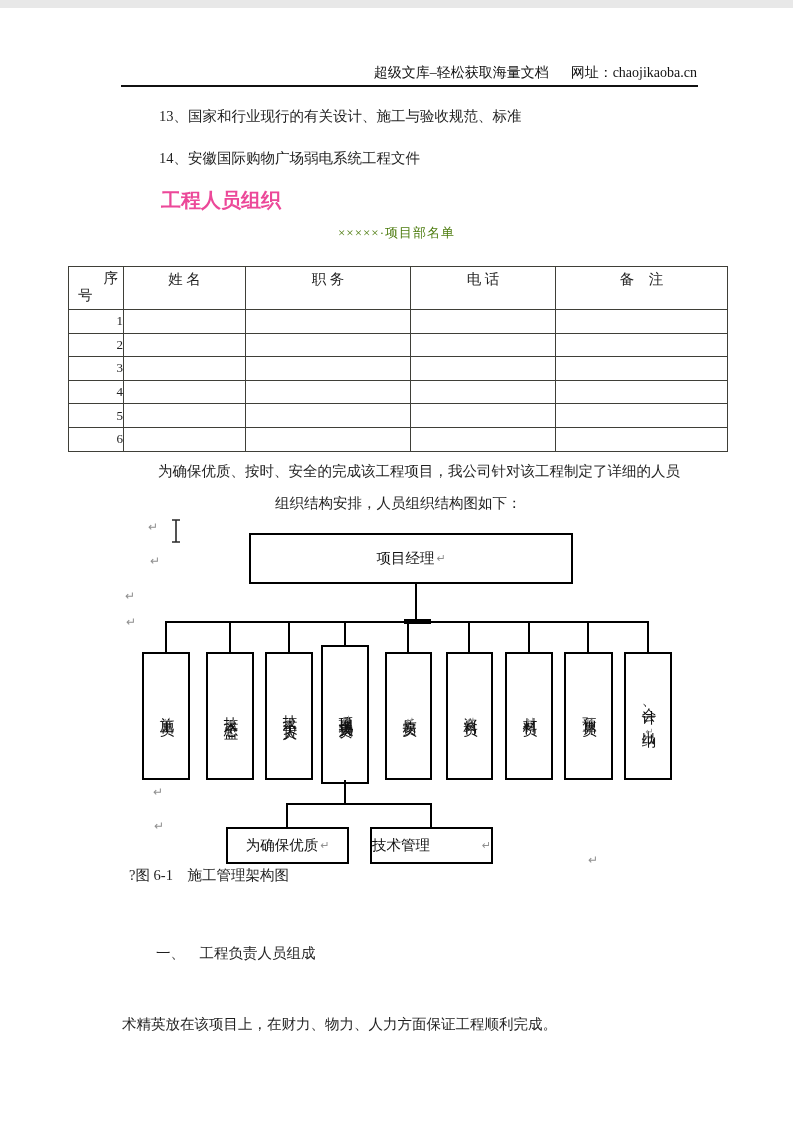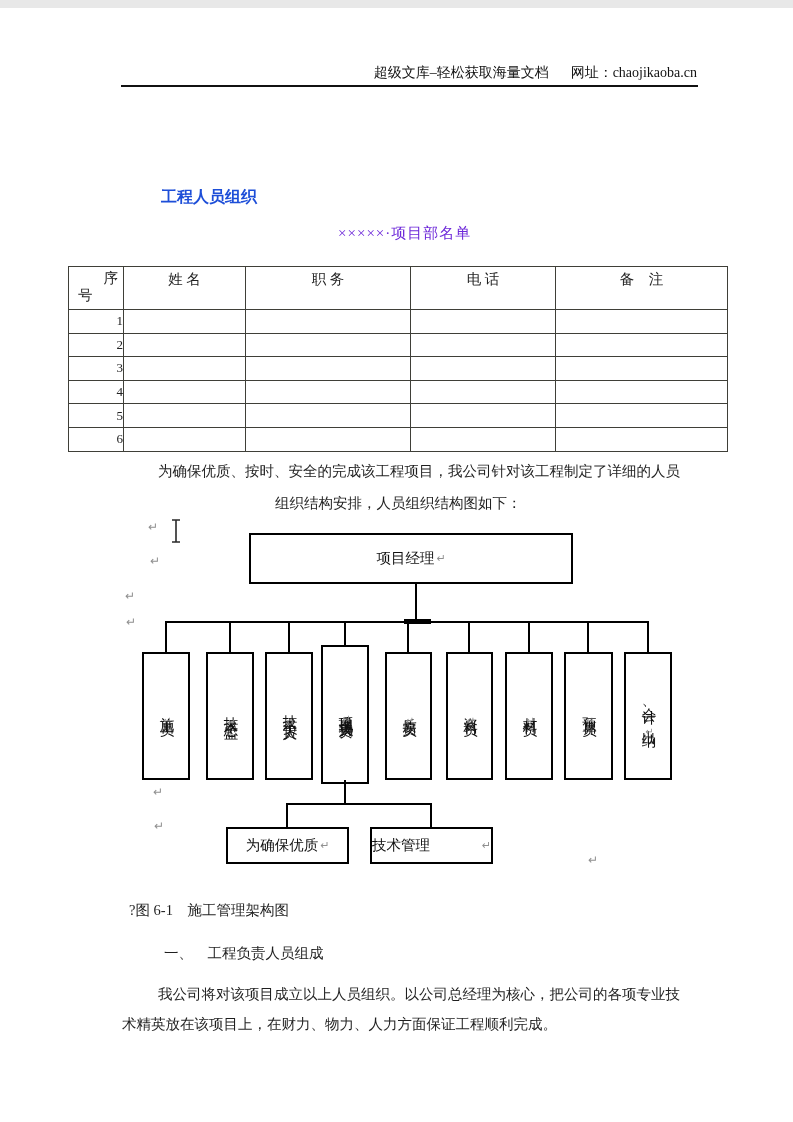--- a/index.html
+++ b/index.html
@@ -5,22 +5,22 @@
   html,body{margin:0;padding:0;background:#e8e8e8;}
   .page{
     position:relative;width:793px;height:1122px;margin:8px auto;background:#ffffff;
     font-family:Liberation Serif, serif;color:#1a1a1a;overflow:hidden;
   }
   .abs{position:absolute;white-space:nowrap;}
   .body-text{font-size:14.5px;line-height:17px;color:#1f1f1f;}
   .site-header{top:56px;left:0;width:697px;text-align:right;font-size:14px;color:#111;}
   .site-header .url{margin-left:22px;}
   .header-rule{top:77px;left:121px;width:577px;height:2px;background:#111;}
-  .section-heading{font-weight:bold;font-size:16px;color:#1d4ed8;}
-  .roster-title{font-size:15px;letter-spacing:1px;color:#6d28d9;}
+  .section-heading{font-weight:bold;font-size:20px;color:#ec4899;}
+  .roster-title{font-size:13px;letter-spacing:1px;color:#4d7c0f;}
   
   table.roster{border-collapse:collapse;table-layout:fixed;width:659px;}
   table.roster th,table.roster td{border:1px solid #3f3f38;padding:0;margin:0;}
   table.roster th{font-weight:normal;font-size:14.5px;vertical-align:top;padding-top:3px;height:39px;color:#1f1f1f;}
   table.roster td{height:22.6px;font-size:13px;color:#222;}
   .th-seq{line-height:17px;}
   .th-seq .l1{display:block;text-align:right;padding-right:5px;}
   .th-seq .l2{display:block;text-align:left;padding-left:9px;}
   td.num{text-align:right;padding-right:7px;}
   
@@ -37,20 +37,22 @@
 </head>
 <body>
 
 <div class="page">
 
   <div class="abs site-header">
     <span>超级文库–轻松获取海量文档</span><span class="url">网址：chaojikaoba.cn</span>
   </div>
   <div class="abs header-rule"></div>
 
+  <div class="abs body-text" style="left:159px;top:100px;">13、国家和行业现行的有关设计、施工与验收规范、标准</div>
+  <div class="abs body-text" style="left:159px;top:142px;">14、安徽国际购物广场弱电系统工程文件</div>
 
   <div class="abs section-heading" style="left:161px;top:179px;">工程人员组织</div>
 
   <div class="abs roster-title" style="left:338px;top:216px;">×××××·项目部名单</div>
 
   <div class="abs" style="left:68px;top:258px;">
     <table class="roster">
       <colgroup>
         <col style="width:55px">
           <col style="width:122px">
@@ -188,18 +190,17 @@
     <div class="hbox" style="left:226px;top:819px;width:119px;height:33px;">
       <span>为确保优质</span>
         <span class="mark">↵</span>
     </div>
     <div class="hbox" style="left:370px;top:819px;width:119px;height:33px;justify-content:space-between;">
       <span>技术管理</span>
         <span class="mark">↵</span>
     </div>
   </div>
 
-  <div class="abs caption" style="left:129px;top:893px;">?图 6-1　施工管理架构图</div>
-  <div class="abs subheading" style="left:164px;top:936px;">一、　工程负责人员组成</div>
-  <div class="abs body-text" style="left:158px;top:978px;">我公司将对该项目成立以上人员组织。以公司总经理为核心，把公司的各项专业技</div>
+  <div class="abs caption" style="left:129px;top:858px;">?图 6-1　施工管理架构图</div>
+  <div class="abs subheading" style="left:156px;top:936px;">一、　工程负责人员组成</div>
   <div class="abs body-text" style="left:122px;top:1008px;">术精英放在该项目上，在财力、物力、人力方面保证工程顺利完成。</div>
 
 </div>
 
 </body></html>

